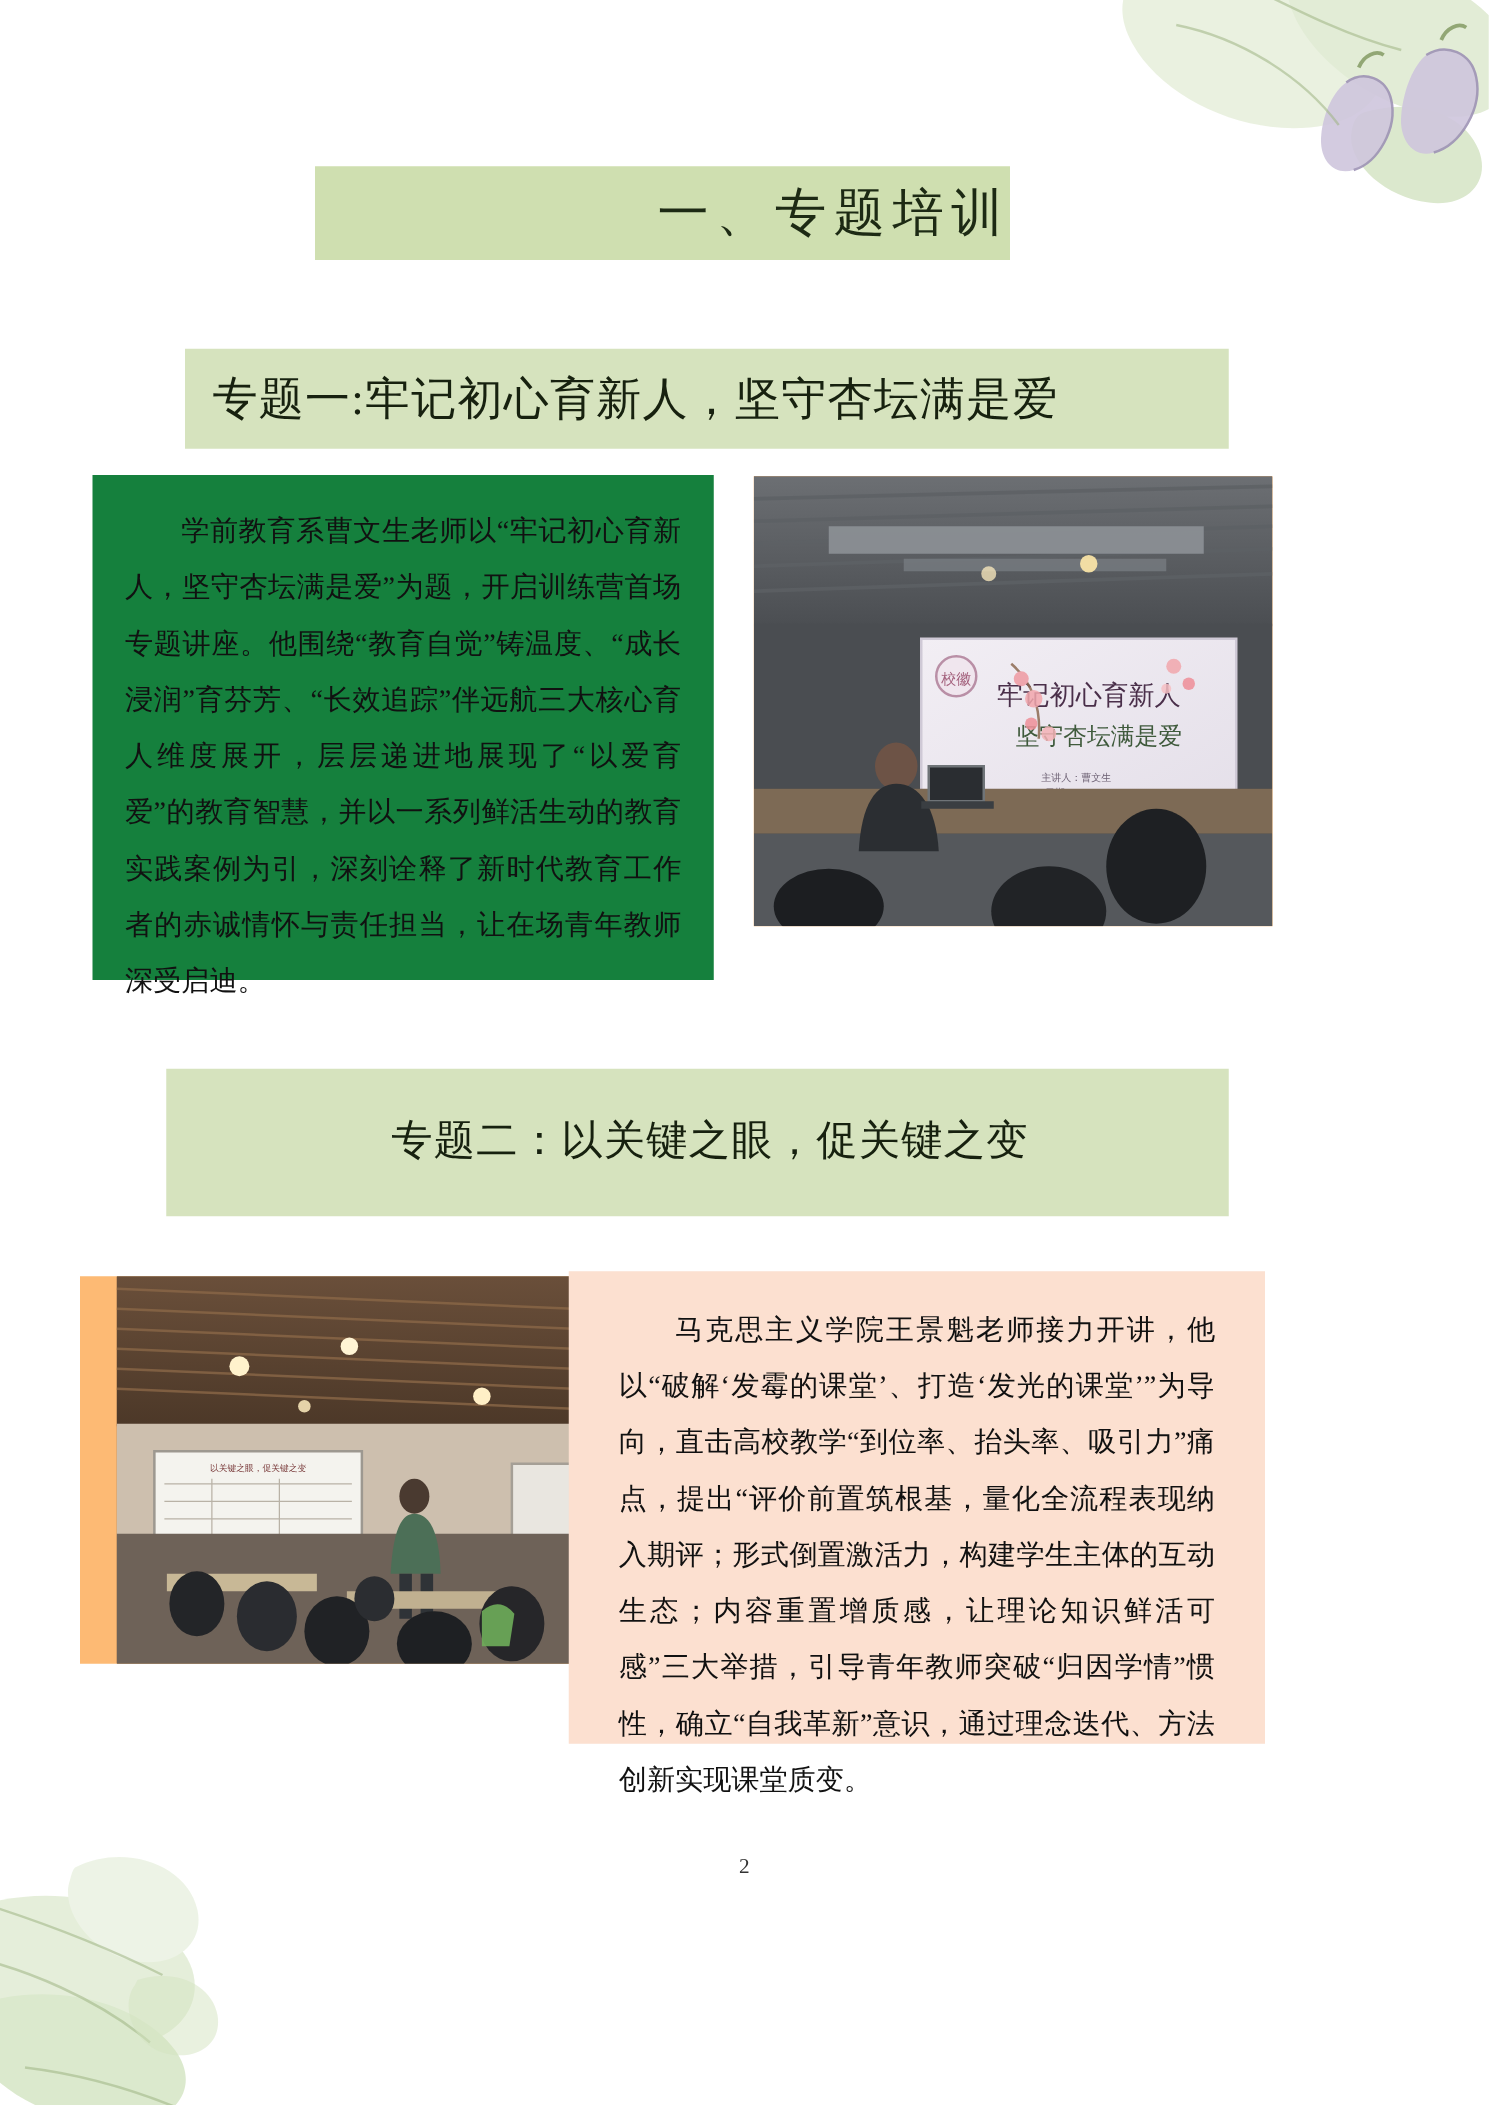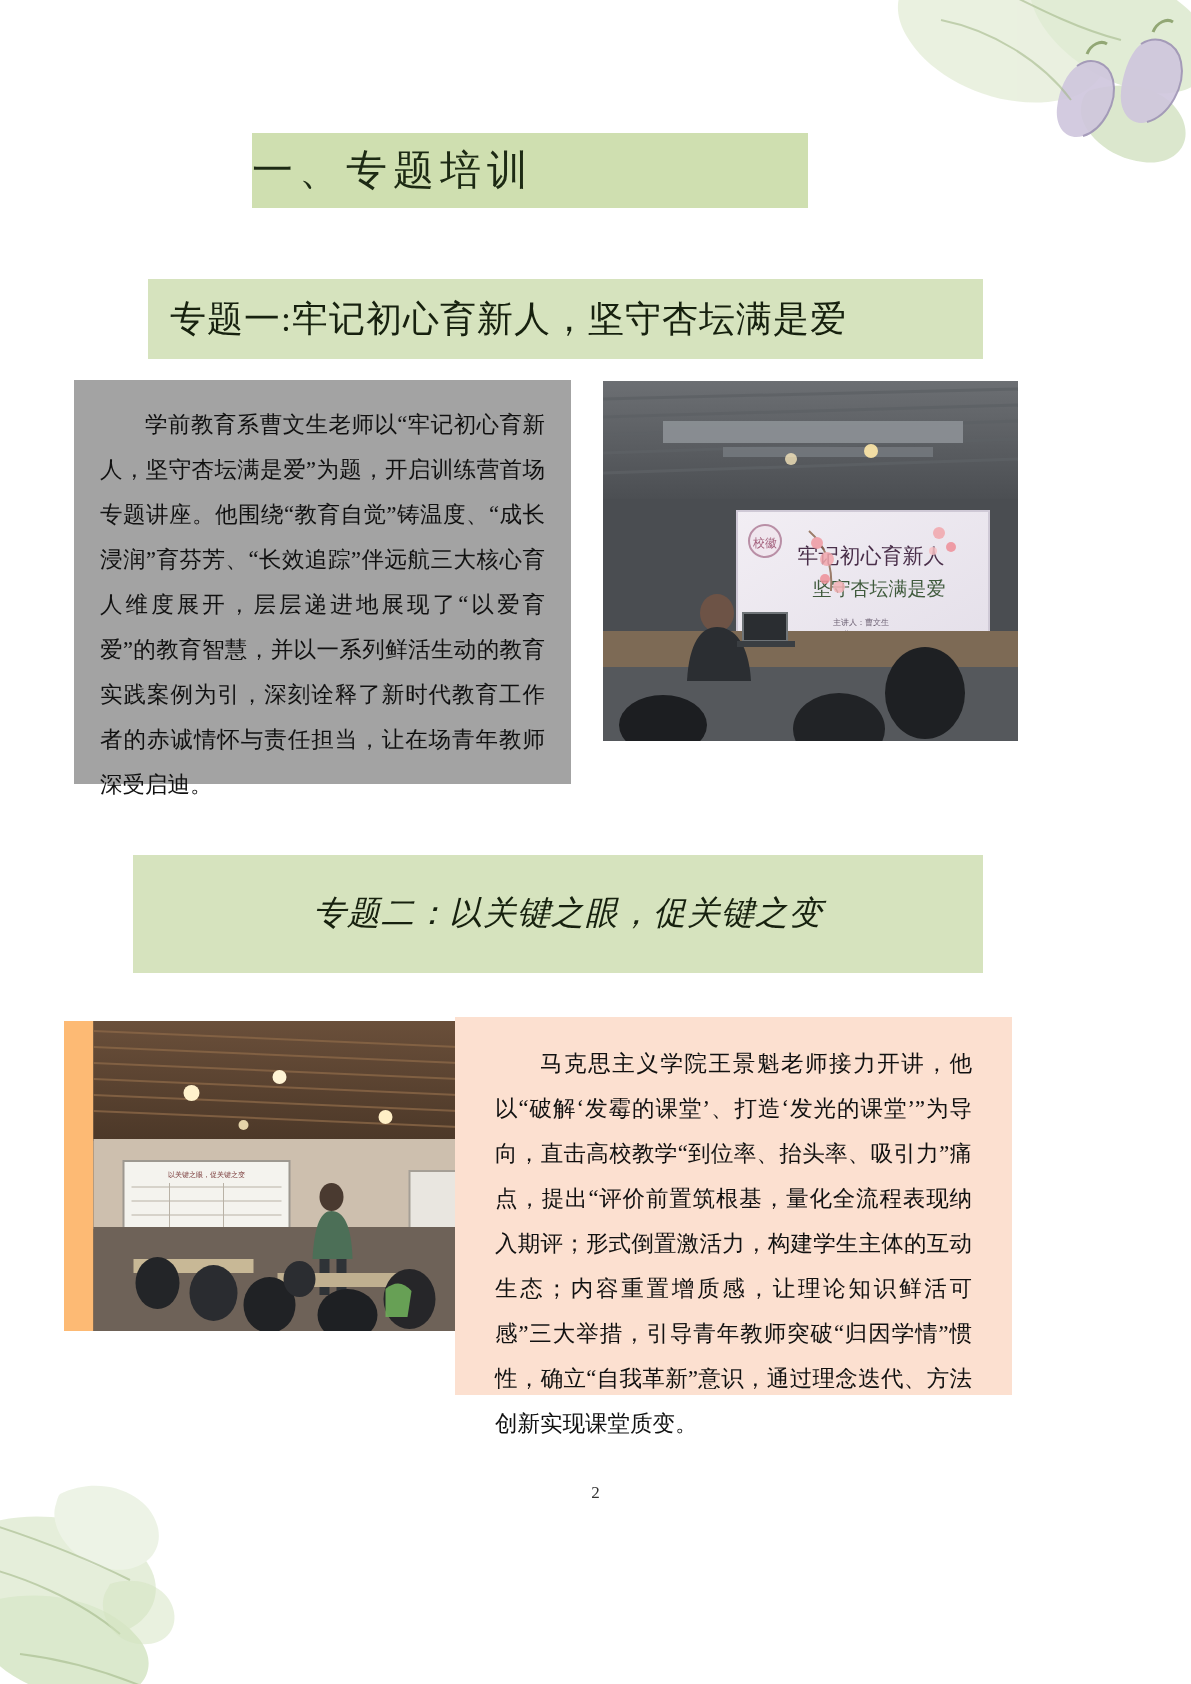--- a/index.html
+++ b/index.html
@@ -42,21 +42,21 @@
 
   .main-title-band {
     position: absolute;
     left: 252px;
     top: 133px;
     width: 556px;
     height: 75px;
     background: #cfdfb0;
     display: flex;
     align-items: center;
-    justify-content: flex-start;
+    justify-content: flex-end;
   }
   .main-title-band .txt {
     font-family: "Liberation Serif", "DejaVu Serif", serif;
     font-size: 41px;
     letter-spacing: 6px;
     color: #1d2a14;
   }
 
   .topic-band {
     position: absolute;
@@ -82,21 +82,20 @@
 
   .topic-band.two {
     left: 133px;
     top: 855px;
     width: 850px;
     height: 118px;
     padding: 8px 0 8px 20px;
     box-sizing: border-box;
     flex-direction: column;
     justify-content: center;
-    font-style: italic;
   }
   .topic-band.two .line1,
   .topic-band.two .line2 {
     font-size: 33px;
     color: #17210f;
     letter-spacing: 1px;
     line-height: 1.45;
     font-family: "Liberation Serif", "DejaVu Serif", serif;
   }
   .topic-band.two .line2 {
@@ -115,21 +114,21 @@
   }
   .textbox p {
     margin: 0;
     text-indent: 2em;
   }
   .textbox.blue {
     left: 74px;
     top: 380px;
     width: 497px;
     height: 404px;
-    background: #a3a3a3;
+    background: #15803d;
     padding: 22px 26px;
   }
   .textbox.peach {
     left: 455px;
     top: 1017px;
     width: 557px;
     height: 378px;
     background: #fce0d0;
     padding: 24px 40px;
   }

